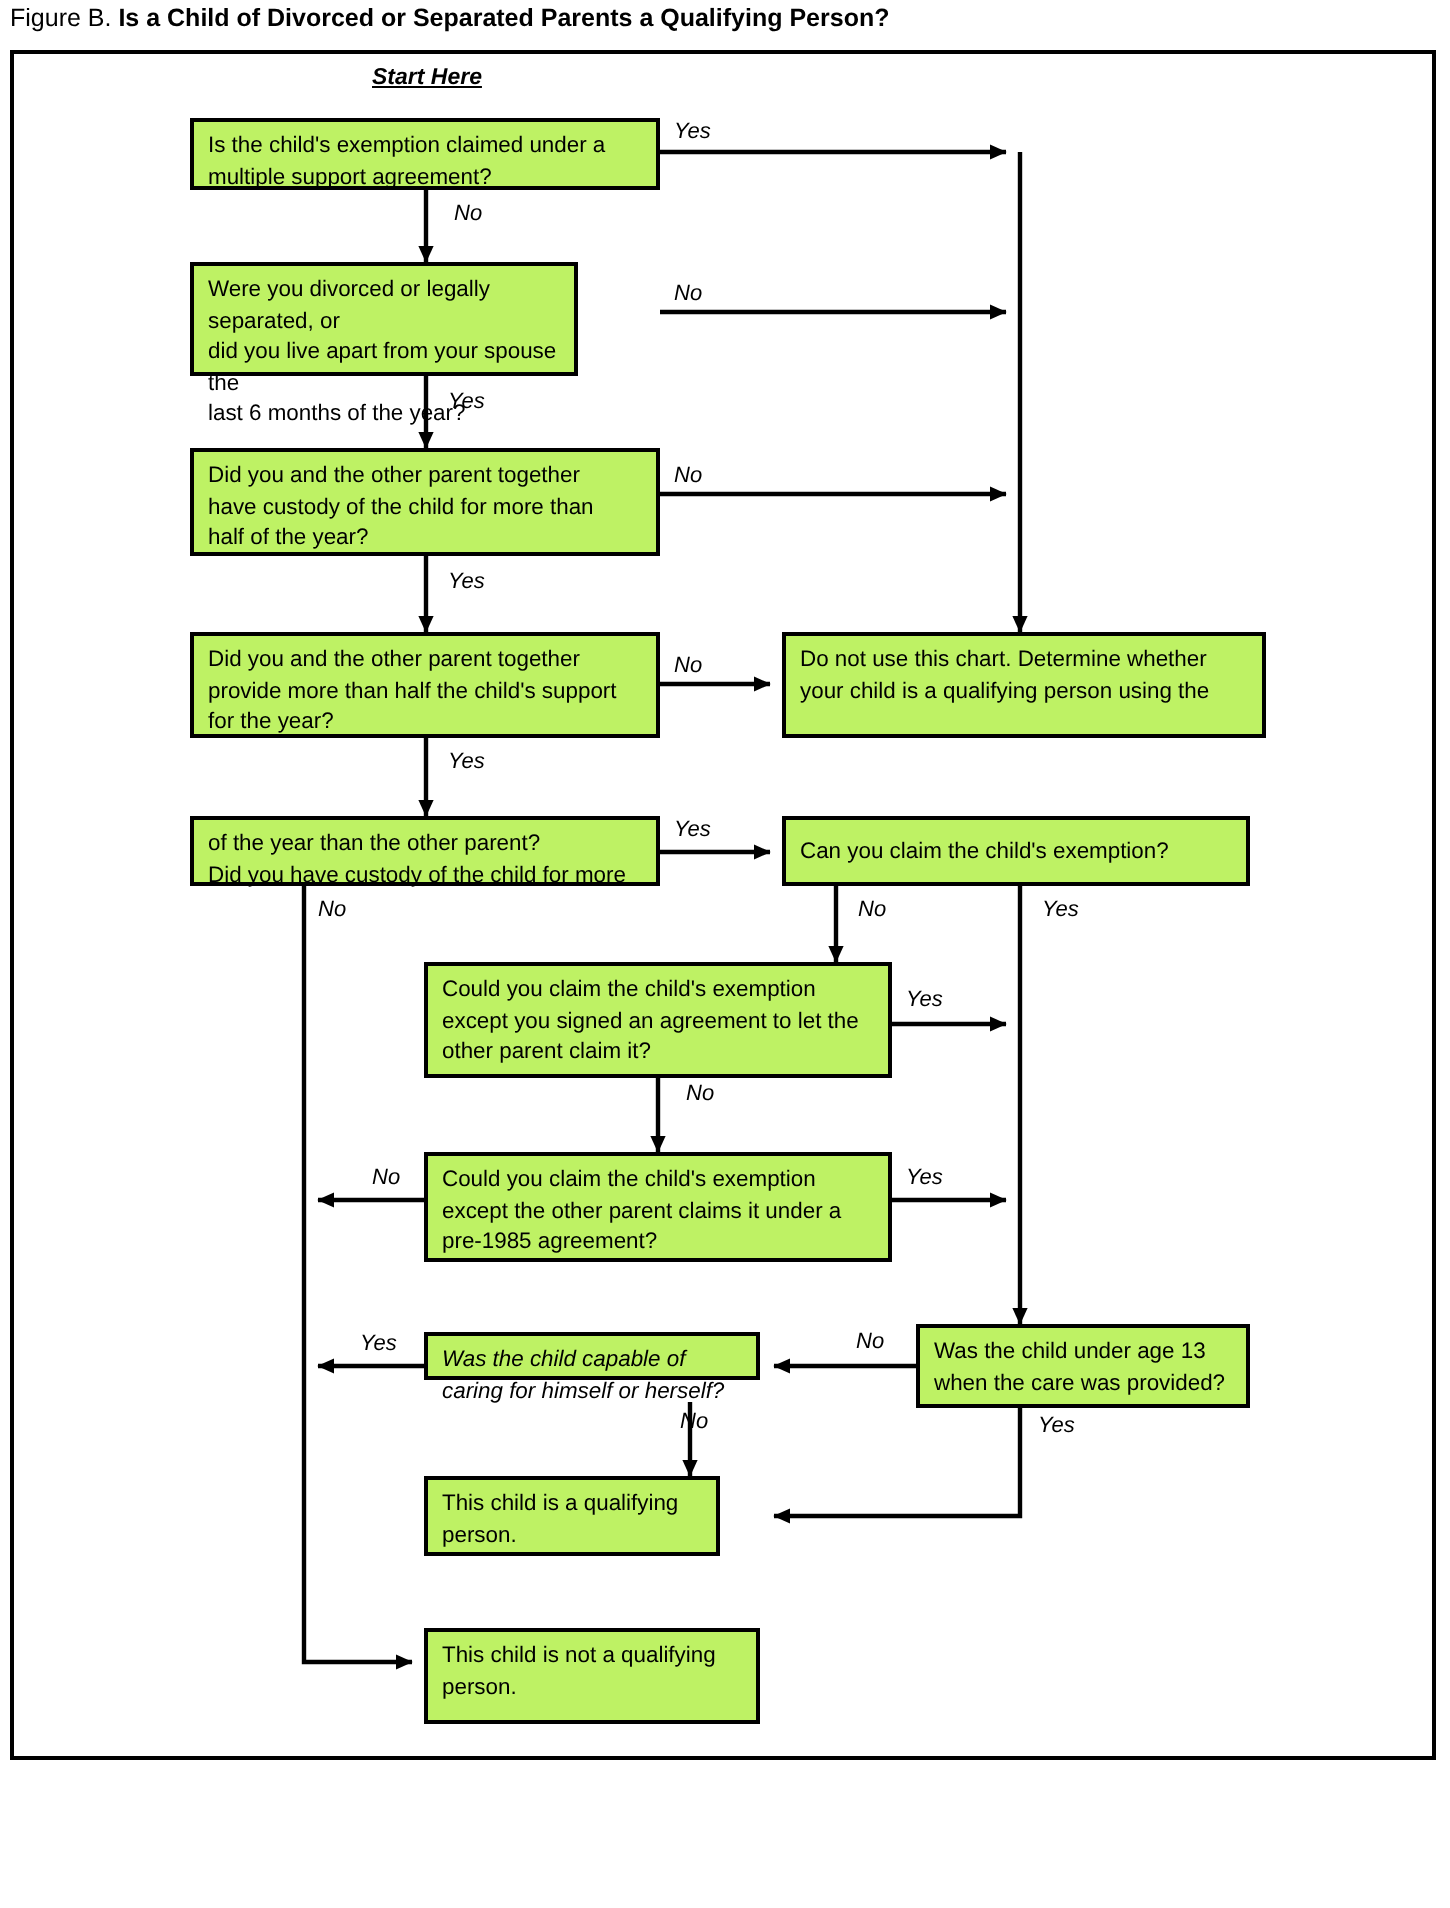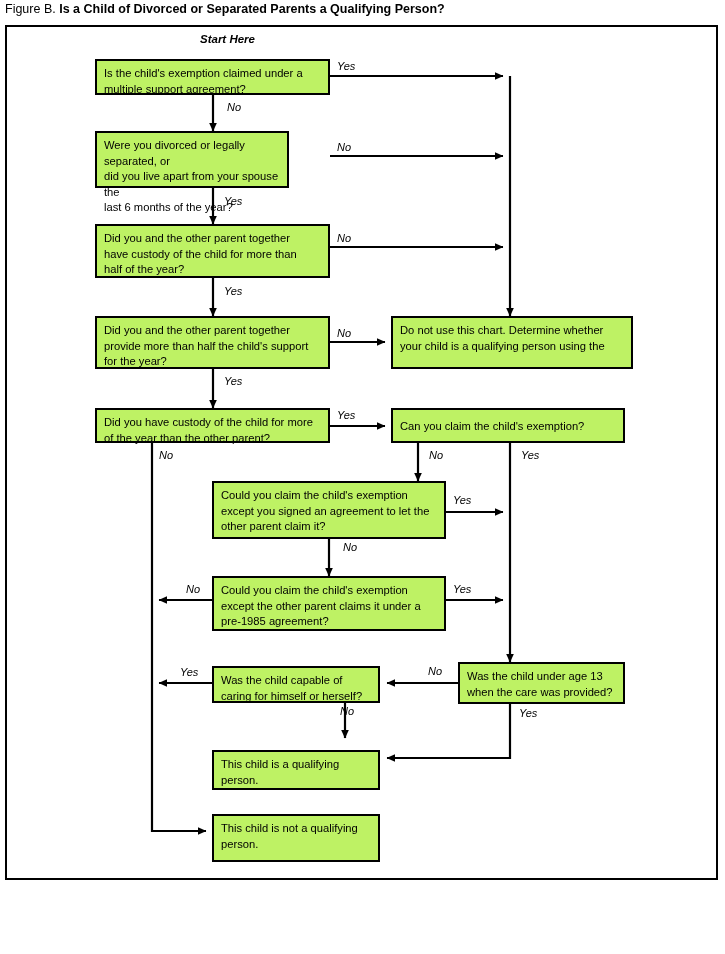--- a/index.html
+++ b/index.html
@@ -127,21 +127,21 @@
 
       <path d="M510,704 L510,758 L387,758" marker-end="url(#ar)"></path>
 
       <path d="M212,683 L159,683" marker-end="url(#ar)"></path>
 
       <path d="M345,701 L345,738" marker-end="url(#ar)"></path>
 
     </g>
   </svg>
 
-  <div class="start-label" style="left:200px; top:33px;">Start Here</div>
+  <div class="start-label" style="left:186px; top:33px;text-decoration:underline;">Start Here</div>
 
   <div class="node" style="left:95px; top:59px; width:235px; height:36px;">
     <div>Is the child's exemption claimed under a</div>
     <div>multiple support agreement?</div>
   </div>
 
   <div class="node" style="left:95px; top:131px; width:194px; height:57px;">
     <div>Were you divorced or legally separated, or</div>
     <div>did you live apart from your spouse the</div>
     <div>last 6 months of the year?</div>
@@ -153,22 +153,22 @@
     <div>half of the year?</div>
   </div>
 
   <div class="node" style="left:95px; top:316px; width:235px; height:53px;">
     <div>Did you and the other parent together</div>
     <div>provide more than half the child's support</div>
     <div>for the year?</div>
   </div>
 
   <div class="node" style="left:95px; top:408px; width:235px; height:35px;">
+    <div>of the year than the other parent?</div>
     <div>Did you have custody of the child for more</div>
-    <div>of the year than the other parent?</div>
   </div>
 
   <div class="node" style="left:391px; top:316px; width:242px; height:53px;">
     <div>Do not use this chart. Determine whether</div>
     <div>your child is a qualifying person using the</div>
   </div>
 
   <div class="node" style="left:391px; top:408px; width:234px; height:35px; padding-top:9px;">
     <div>Can you claim the child's exemption?</div>
   </div>
@@ -183,26 +183,26 @@
     <div>Could you claim the child's exemption</div>
     <div>except the other parent claims it under a</div>
     <div>pre-1985 agreement?</div>
   </div>
 
   <div class="node" style="left:458px; top:662px; width:167px; height:42px;">
     <div>Was the child under age 13</div>
     <div>when the care was provided?</div>
   </div>
 
-  <div class="node" style="left:212px; top:666px; width:168px; height:37px;">
+  <div class="node" style="left:212px; top:666px; width:168px; height:24px;font-style:italic;">
     <div>Was the child capable of</div>
     <div>caring for himself or herself?</div>
   </div>
 
-  <div class="node" style="left:212px; top:738px; width:168px; height:40px;margin-top:12px;">
+  <div class="node" style="left:212px; top:738px; width:148px; height:40px;">
     <div>This child is a qualifying</div>
     <div>person.</div>
   </div>
 
   <div class="node" style="left:212px; top:814px; width:168px; height:48px;">
     <div>This child is not a qualifying</div>
     <div>person.</div>
   </div>
 
   <div class="edge-label" style="left:337px; top:60px;">Yes</div>

